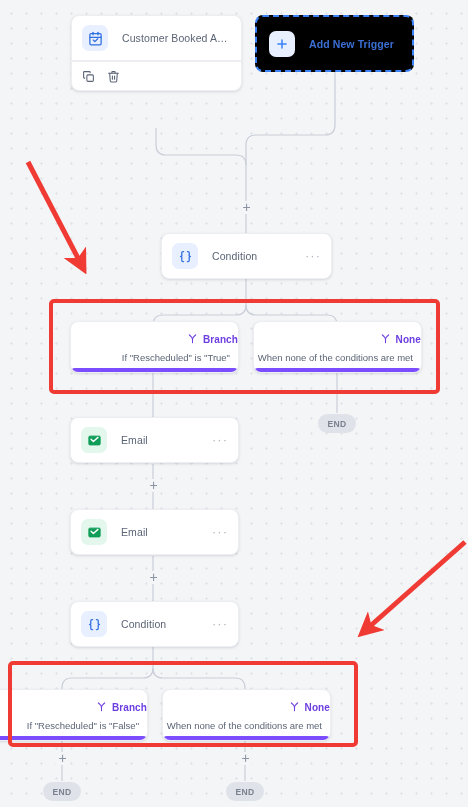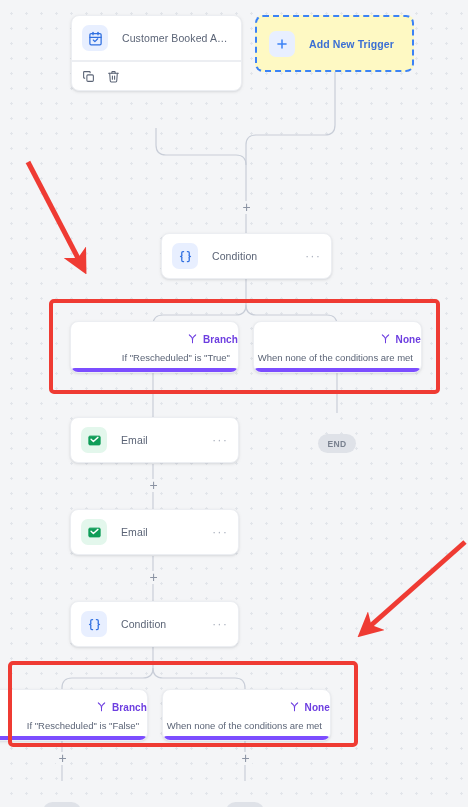--- a/index.html
+++ b/index.html
@@ -42,21 +42,21 @@
   
   #trigger-card{left:71px;top:15px;width:169px;}
   #trigger-card .sep{height:1px;background:#eceef2;}
   #trigger-card .body{padding:11px 10px 12px;font-size:10px;color:#6b7488;}
   #trigger-card .foot{display:flex;align-items:center;gap:12px;padding:7px 10px 8px;}
   .mini-ic{width:13px;height:13px;display:block;cursor:pointer;}
 
   
   #add-trigger{
     position:absolute;left:255px;top:15px;width:159px;height:57px;
-    border:2px dashed #3b82f6;border-radius:8px;background:#fef9c3;
+    border:2px dashed #3b82f6;border-radius:8px;background:#000000;
     display:flex;align-items:center;padding:0 12px;box-sizing:border-box;
   }
   #add-trigger .plusbox{
     width:26px;height:26px;border-radius:7px;background:#e8efff;
     display:flex;align-items:center;justify-content:center;flex:0 0 26px;
   }
   #add-trigger .atlabel{
     margin-left:14px;font-size:10.5px;font-weight:bold;color:#3b6fd4;letter-spacing:.1px;
   }
 
@@ -77,21 +77,21 @@
   }
   .branch-bar{
     margin-top:auto;width:100%;height:4px;background:#7c4dff;
     border-radius:4px 4px 0 0;
   }
 
   
   .endpill{
     position:absolute;width:38px;height:19px;border-radius:10px;
     background:#dfe2e8;color:#79818f;font-size:8.5px;font-weight:bold;
-    display:flex;align-items:center;justify-content:center;letter-spacing:.4px;margin-top:20px;
+    display:flex;align-items:center;justify-content:center;letter-spacing:.4px;
   }
 
   
   .plus-handle{
     position:absolute;width:13px;height:13px;color:#8b93a3;
     font-size:14px;line-height:13px;text-align:center;font-weight:400;
     background:#f4f5f7;
   }
 
   

